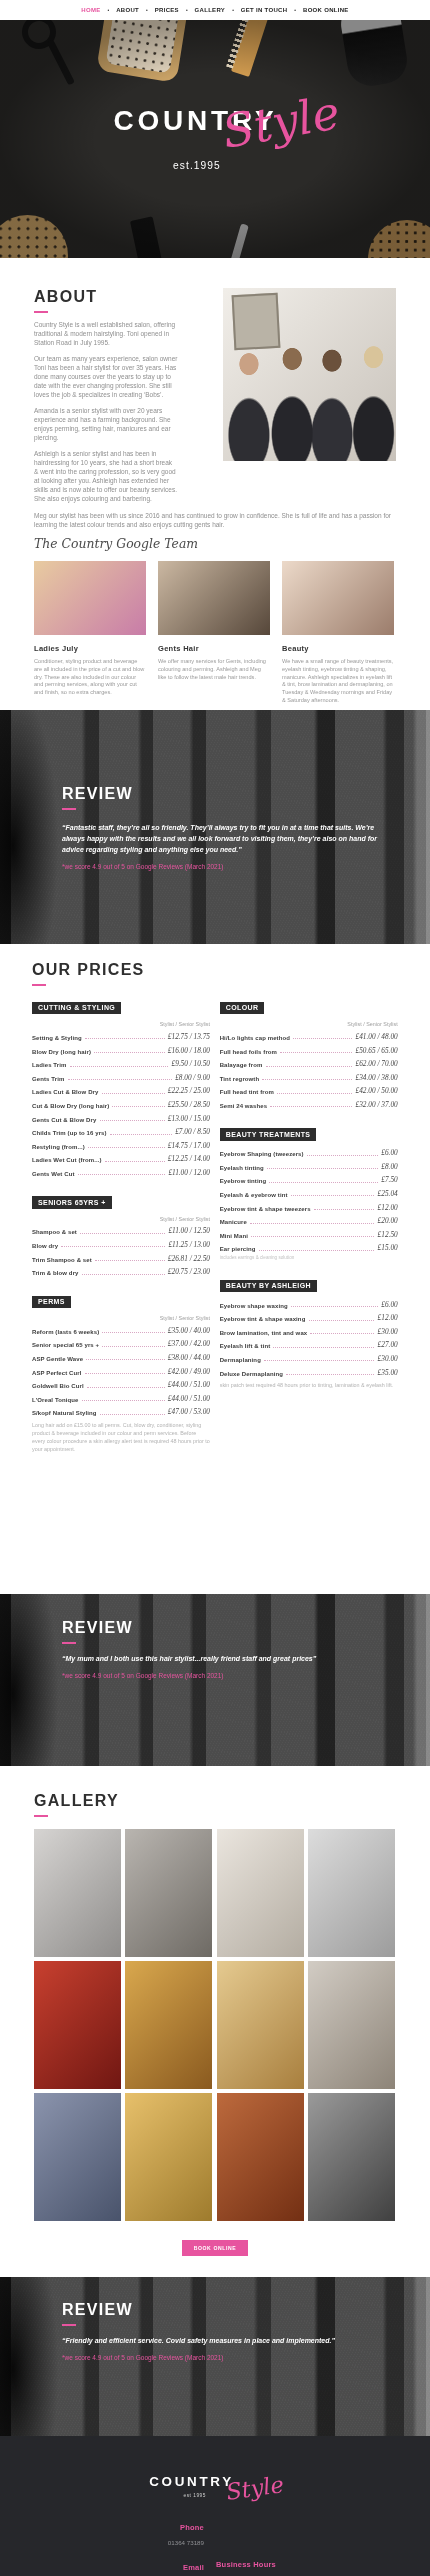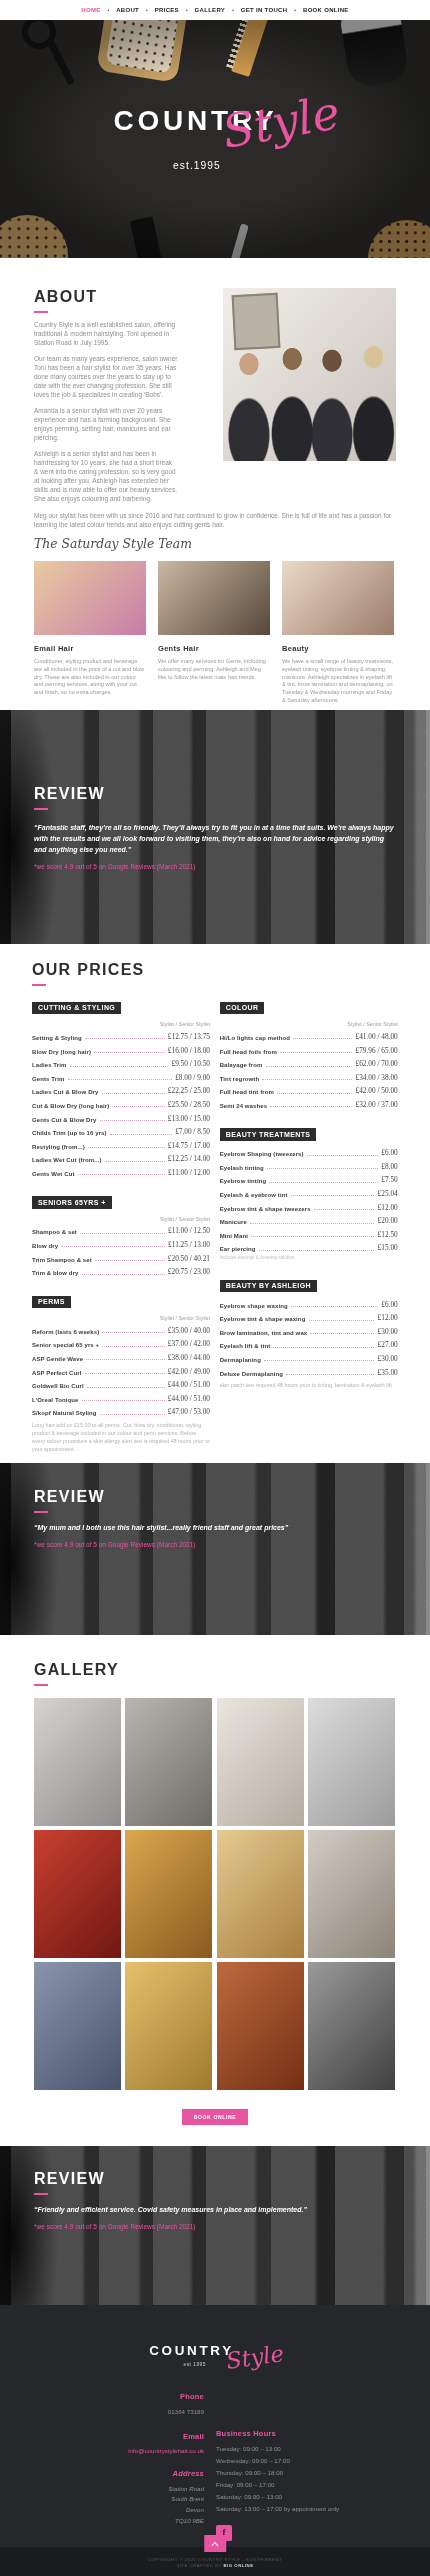--- a/index.html
+++ b/index.html
@@ -76,41 +76,41 @@
       radial-gradient(65px 226px at 3% 58%, rgba(5,5,5,.95), transparent 70%),
       linear-gradient(90deg,
         rgba(0,0,0,.7) 0 2.5%, transparent 2.5% 19%,
         rgba(10,10,10,.5) 20% 23%, transparent 23% 32%,
         rgba(16,16,16,.55) 33% 35.5%, transparent 35.5% 44%,
         rgba(8,8,8,.5) 45% 48%, transparent 48% 59%,
         rgba(12,12,12,.45) 60% 63%, transparent 63% 73%,
         rgba(5,5,5,.6) 74% 78%, transparent 78% 89%,
         rgba(10,10,10,.5) 90% 94%, transparent 94% 96%,
         rgba(190,190,190,.30) 97% 99%, rgba(230,230,230,.4) 99% 100%),
-      repeating-linear-gradient(115deg, rgba(255,255,255,.035) 0 0.5px, transparent 0.5px 2.7px); }
+      repeating-linear-gradient(115deg, rgba(255,255,255,.035) 0 0.5px, transparent 0.5px 2.7px); padding-left: 28px; }
   .review .inner { position:relative; z-index:2; padding-left:34px; padding-right:34px; }
   .review .sec-h { color:#fff; }
   .review-quote { font-size:7px; font-weight:600; font-style:italic; color:#fff; line-height:11.3px; margin-top:12px; }
   .review-note { font-size:6.5px; color:#e7549f; margin-top:7px; }
   .review-1 { height:234px; } .review-1 .inner { padding-top:75px; }
   .review-2 { height:172px; } .review-2 .inner { padding-top:25px; }
   .review-3 { height:159px; } .review-3 .inner { padding-top:24px; }
   .review-2 .review-quote, .review-3 .review-quote { margin-top:9.7px; }
 
   
-  .prices { height:519px; padding:17px 32px 8px; overflow:hidden; }
+  .prices { height:650px; padding:17px 32px 8px; overflow:hidden; }
   .prices-grid { display:flex; gap:9.7px; margin-top:16px; }
   .pcol { width:178px; }
   .badge { display:inline-block; background:#2d2d2d; color:#fff; font-size:7px; font-weight:700; letter-spacing:0.4px; padding:2.7px 6px; }
   .colhdr { text-align:right; font-size:5.4px; color:#9e9e9e; margin:7px 0 4.8px; }
   .rows-gap { height:7.5px; }
   .prow { display:flex; align-items:flex-end; margin-bottom:4.6px; }
   .plabel { font-size:6px; font-weight:700; color:#3c3c3c; letter-spacing:0.1px; white-space:nowrap; }
   .pdots { flex:1; border-bottom:0.5px dotted #d9a8c4; margin:0 3.2px 1.6px; }
-  .pval { font-family:"Liberation Serif", serif; font-size:7.3px; color:#454545; white-space:nowrap; }
+  .pval { font-family:"Liberation Serif", serif; font-size:7.3px; color:#454545; white-space:nowrap;font-style:italic; }
   .psec { margin-bottom:19.4px; }
   .price-note { font-size:5.4px; line-height:8px; color:#b3b3b3; margin-top:4.3px; }
   .micro-note { font-size:4.6px; color:#c3c3c3; margin:-1.6px 0 4.3px; }
 
   
   .gallery { height:511px; padding:26px 34px 0; overflow:hidden; }
   .g-grid { display:grid; grid-template-columns:repeat(4, 87px); gap:4.3px; margin-top:12px; }
   .tile { width:87px; height:128px; cursor:pointer; }
   .gallery .center { margin-top:18.3px; }
 
@@ -184,25 +184,25 @@
       <h2 class="sec-h">ABOUT</h2>
       <div class="dash"></div>
       <p>Country Style is a well established salon, offering traditional &amp; modern hairstyling. Toni opened in Station Road in July 1995.</p>
       <p>Our team as many years experience, salon owner Toni has been a hair stylist for over 35 years. Has done many courses over the years to stay up to date with the ever changing profession. She still loves the job &amp; specializes in creating ‘Bobs’.</p>
       <p>Amanda is a senior stylist with over 20 years experience and has a farming background. She enjoys perming, setting hair, manicures and ear piercing.</p>
       <p>Ashleigh is a senior stylist and has been in hairdressing for 10 years, she had a short break &amp; went into the caring profession, so is very good at looking after you. Ashleigh has extended her skills and is now able to offer our beauty services. She also enjoys colouring and barbering.</p>
     </div>
     <div class="team-img" style="background: linear-gradient(135deg, rgb(241, 238, 233), rgb(200, 194, 186));"></div>
   </div>
   <p class="full-p">Meg our stylist has been with us since 2016 and has continued to grow in confidence. She is full of life and has a passion for learning the latest colour trends and also enjoys cutting gents hair.</p>
-  <div class="team-caption">The Saturday Style Team</div>
+  <div class="team-caption">The Country Google Team</div>
   <div class="cards">
     <div class="card">
       <div class="card-img" style="background: linear-gradient(135deg, rgb(232, 203, 160), rgb(200, 124, 168));"></div>
-      <h3>Email Hair</h3>
+      <h3>Ladies July</h3>
       <p>Conditioner, styling product and beverage are all included in the price of a cut and blow dry. These are also included in our colour and perming services, along with your cut and finish, so no extra charges.</p>
     </div>
     <div class="card">
       <div class="card-img" style="background: linear-gradient(135deg, rgb(203, 184, 162), rgb(86, 71, 58));"></div>
       <h3>Gents Hair</h3>
       <p>We offer many services for Gents, including colouring and perming. Ashleigh and Meg like to follow the latest male hair trends.</p>
     </div>
     <div class="card">
       <div class="card-img" style="background: linear-gradient(135deg, rgb(236, 217, 201), rgb(155, 124, 107));"></div>
       <h3>Beauty</h3>
@@ -295,21 +295,21 @@
             <span class="pval">£11.00 / 12.50</span>
           </div>
         <div class="prow">
             <span class="plabel">Blow dry</span>
             <span class="pdots"></span>
             <span class="pval">£11.25 / 13.00</span>
           </div>
         <div class="prow">
             <span class="plabel">Trim Shampoo &amp; set</span>
             <span class="pdots"></span>
-            <span class="pval">£20.50 / 40.21</span>
+            <span class="pval">£26.81 / 22.50</span>
           </div>
         <div class="prow">
             <span class="plabel">Trim &amp; blow dry</span>
             <span class="pdots"></span>
             <span class="pval">£20.75 / 23.00</span>
           </div>
       </div>
       <div class="psec">
         <span class="badge">PERMS</span>
         <div class="colhdr">Stylist / Senior Stylist</div>
@@ -357,21 +357,21 @@
         <span class="badge">COLOUR</span>
         <div class="colhdr">Stylist / Senior Stylist</div>
         <div class="prow">
             <span class="plabel">Hi/Lo lights cap method</span>
             <span class="pdots"></span>
             <span class="pval">£41.00 / 48.00</span>
           </div>
         <div class="prow">
             <span class="plabel">Full head foils from</span>
             <span class="pdots"></span>
-            <span class="pval">£79.96 / 65.00</span>
+            <span class="pval">£50.65 / 65.00</span>
           </div>
         <div class="prow">
             <span class="plabel">Balayage from</span>
             <span class="pdots"></span>
             <span class="pval">£62.00 / 70.00</span>
           </div>
         <div class="prow">
             <span class="plabel">Tint regrowth</span>
             <span class="pdots"></span>
             <span class="pval">£34.00 / 38.00</span>

